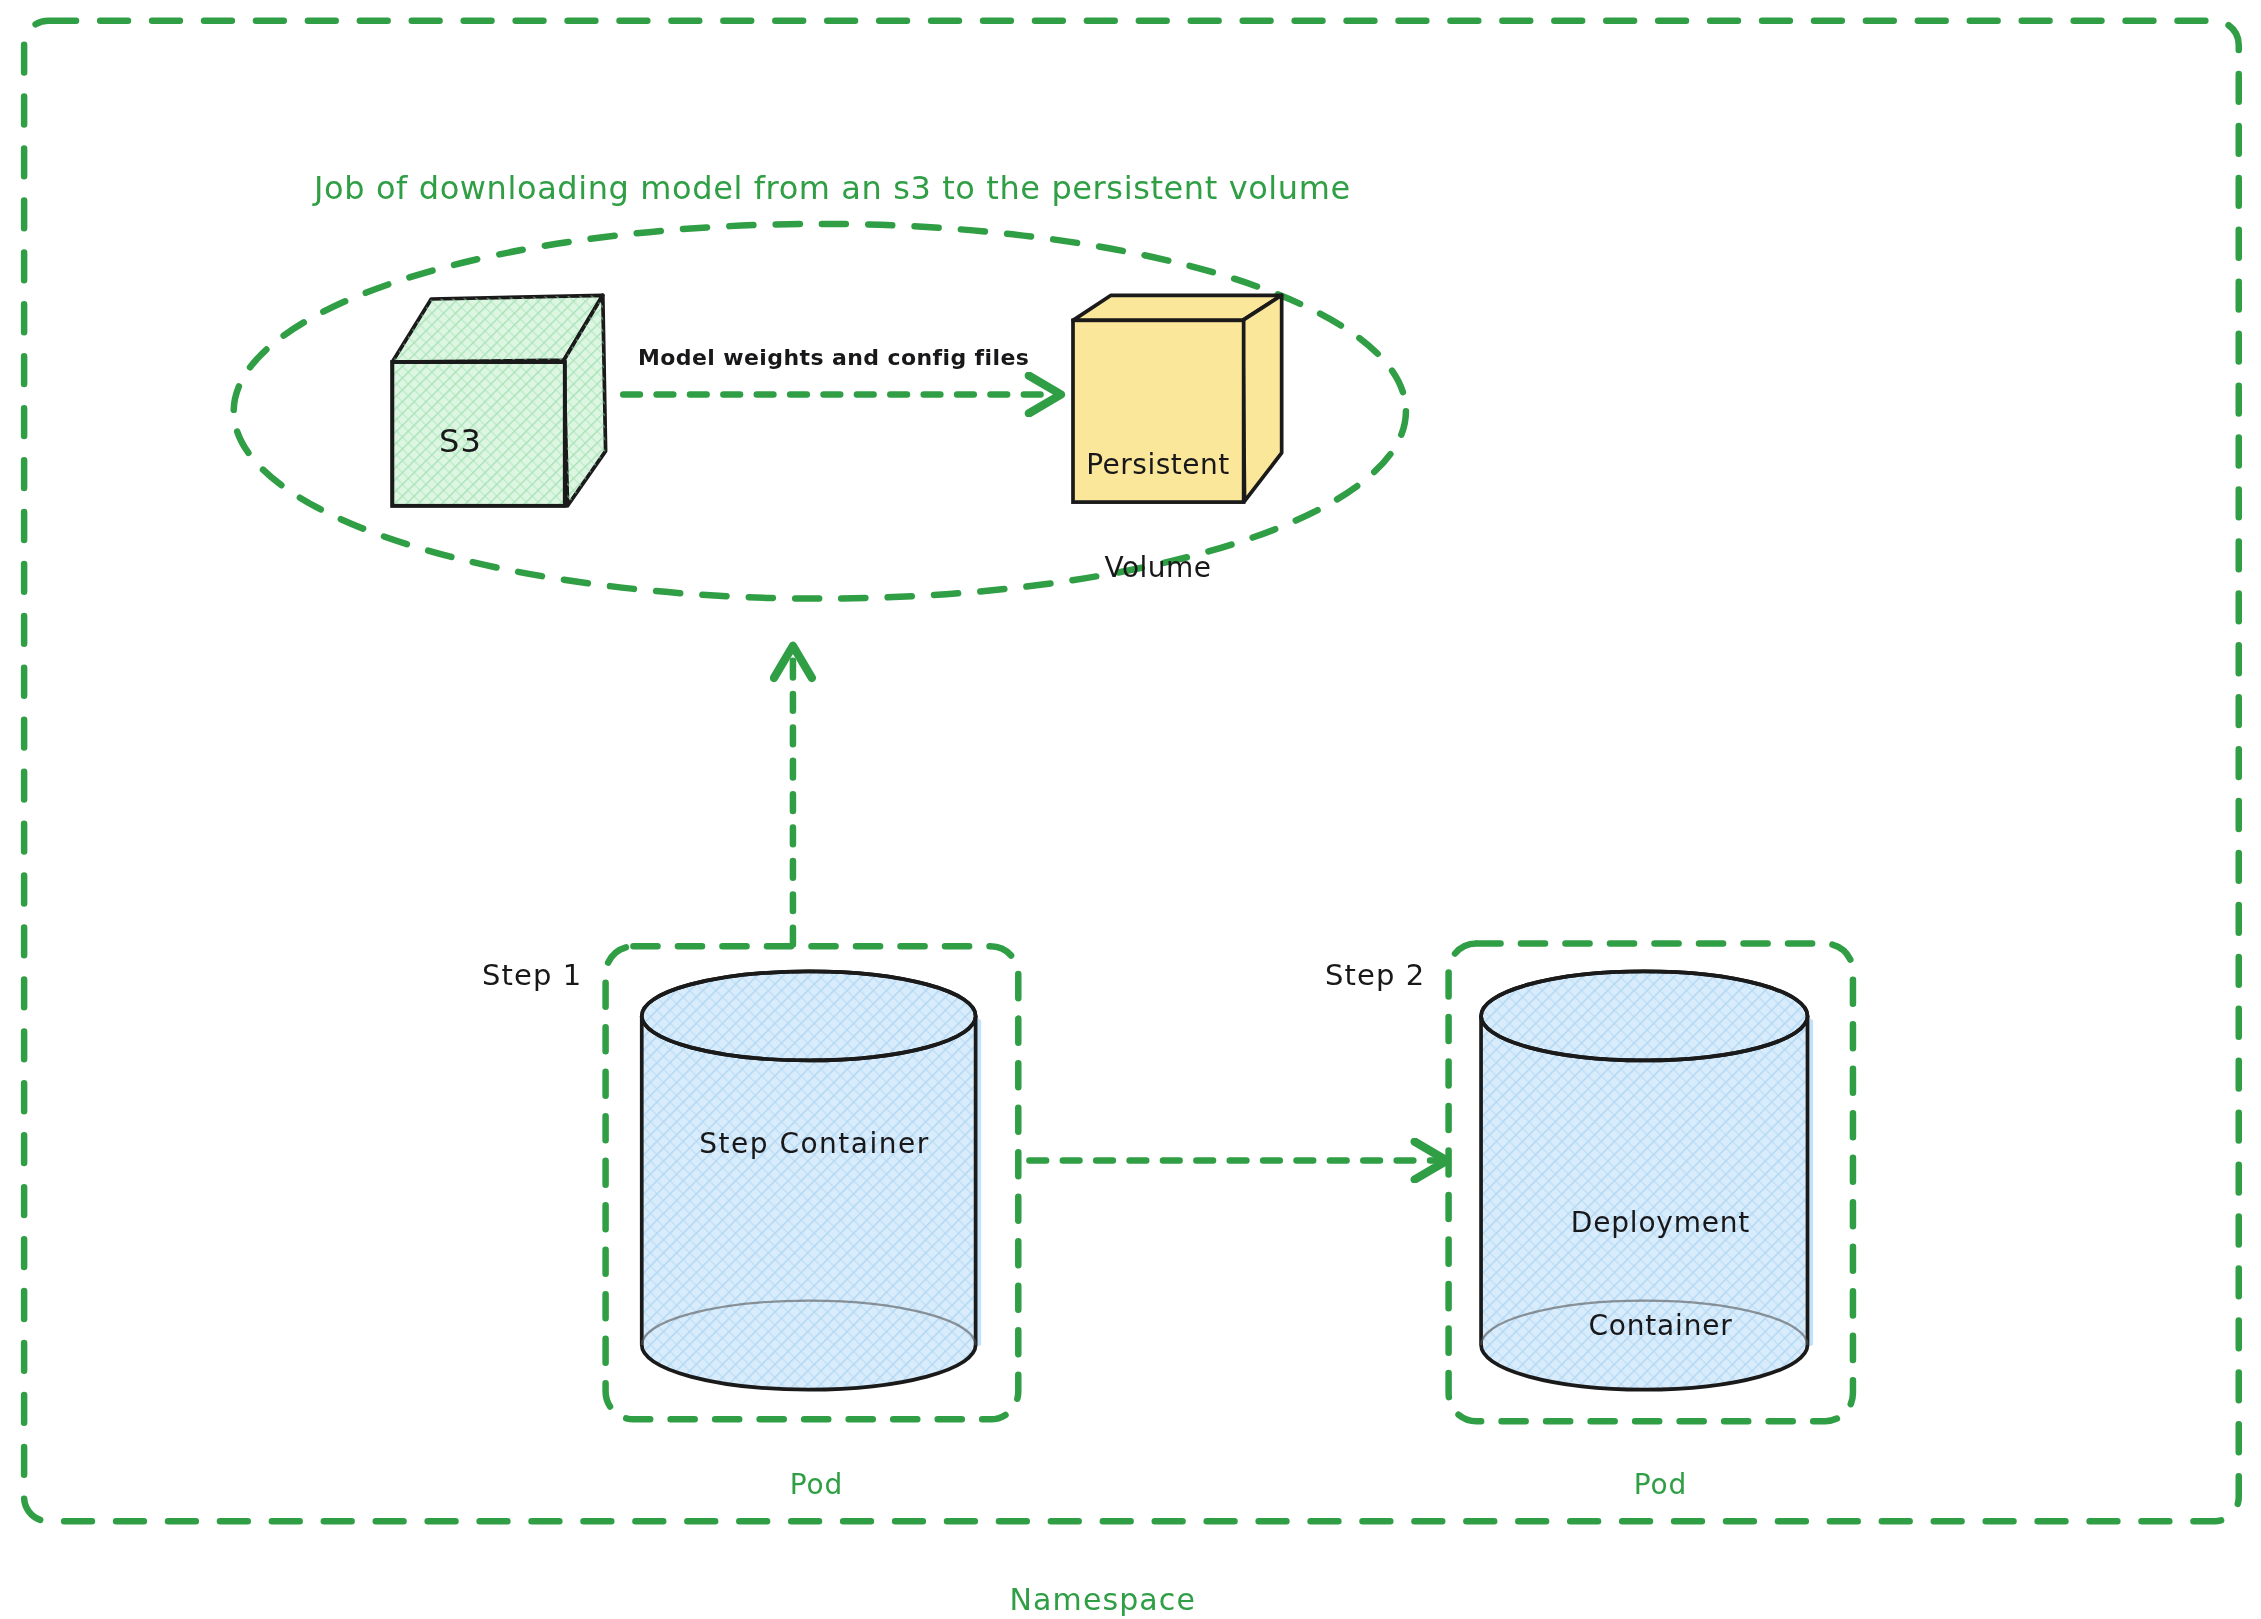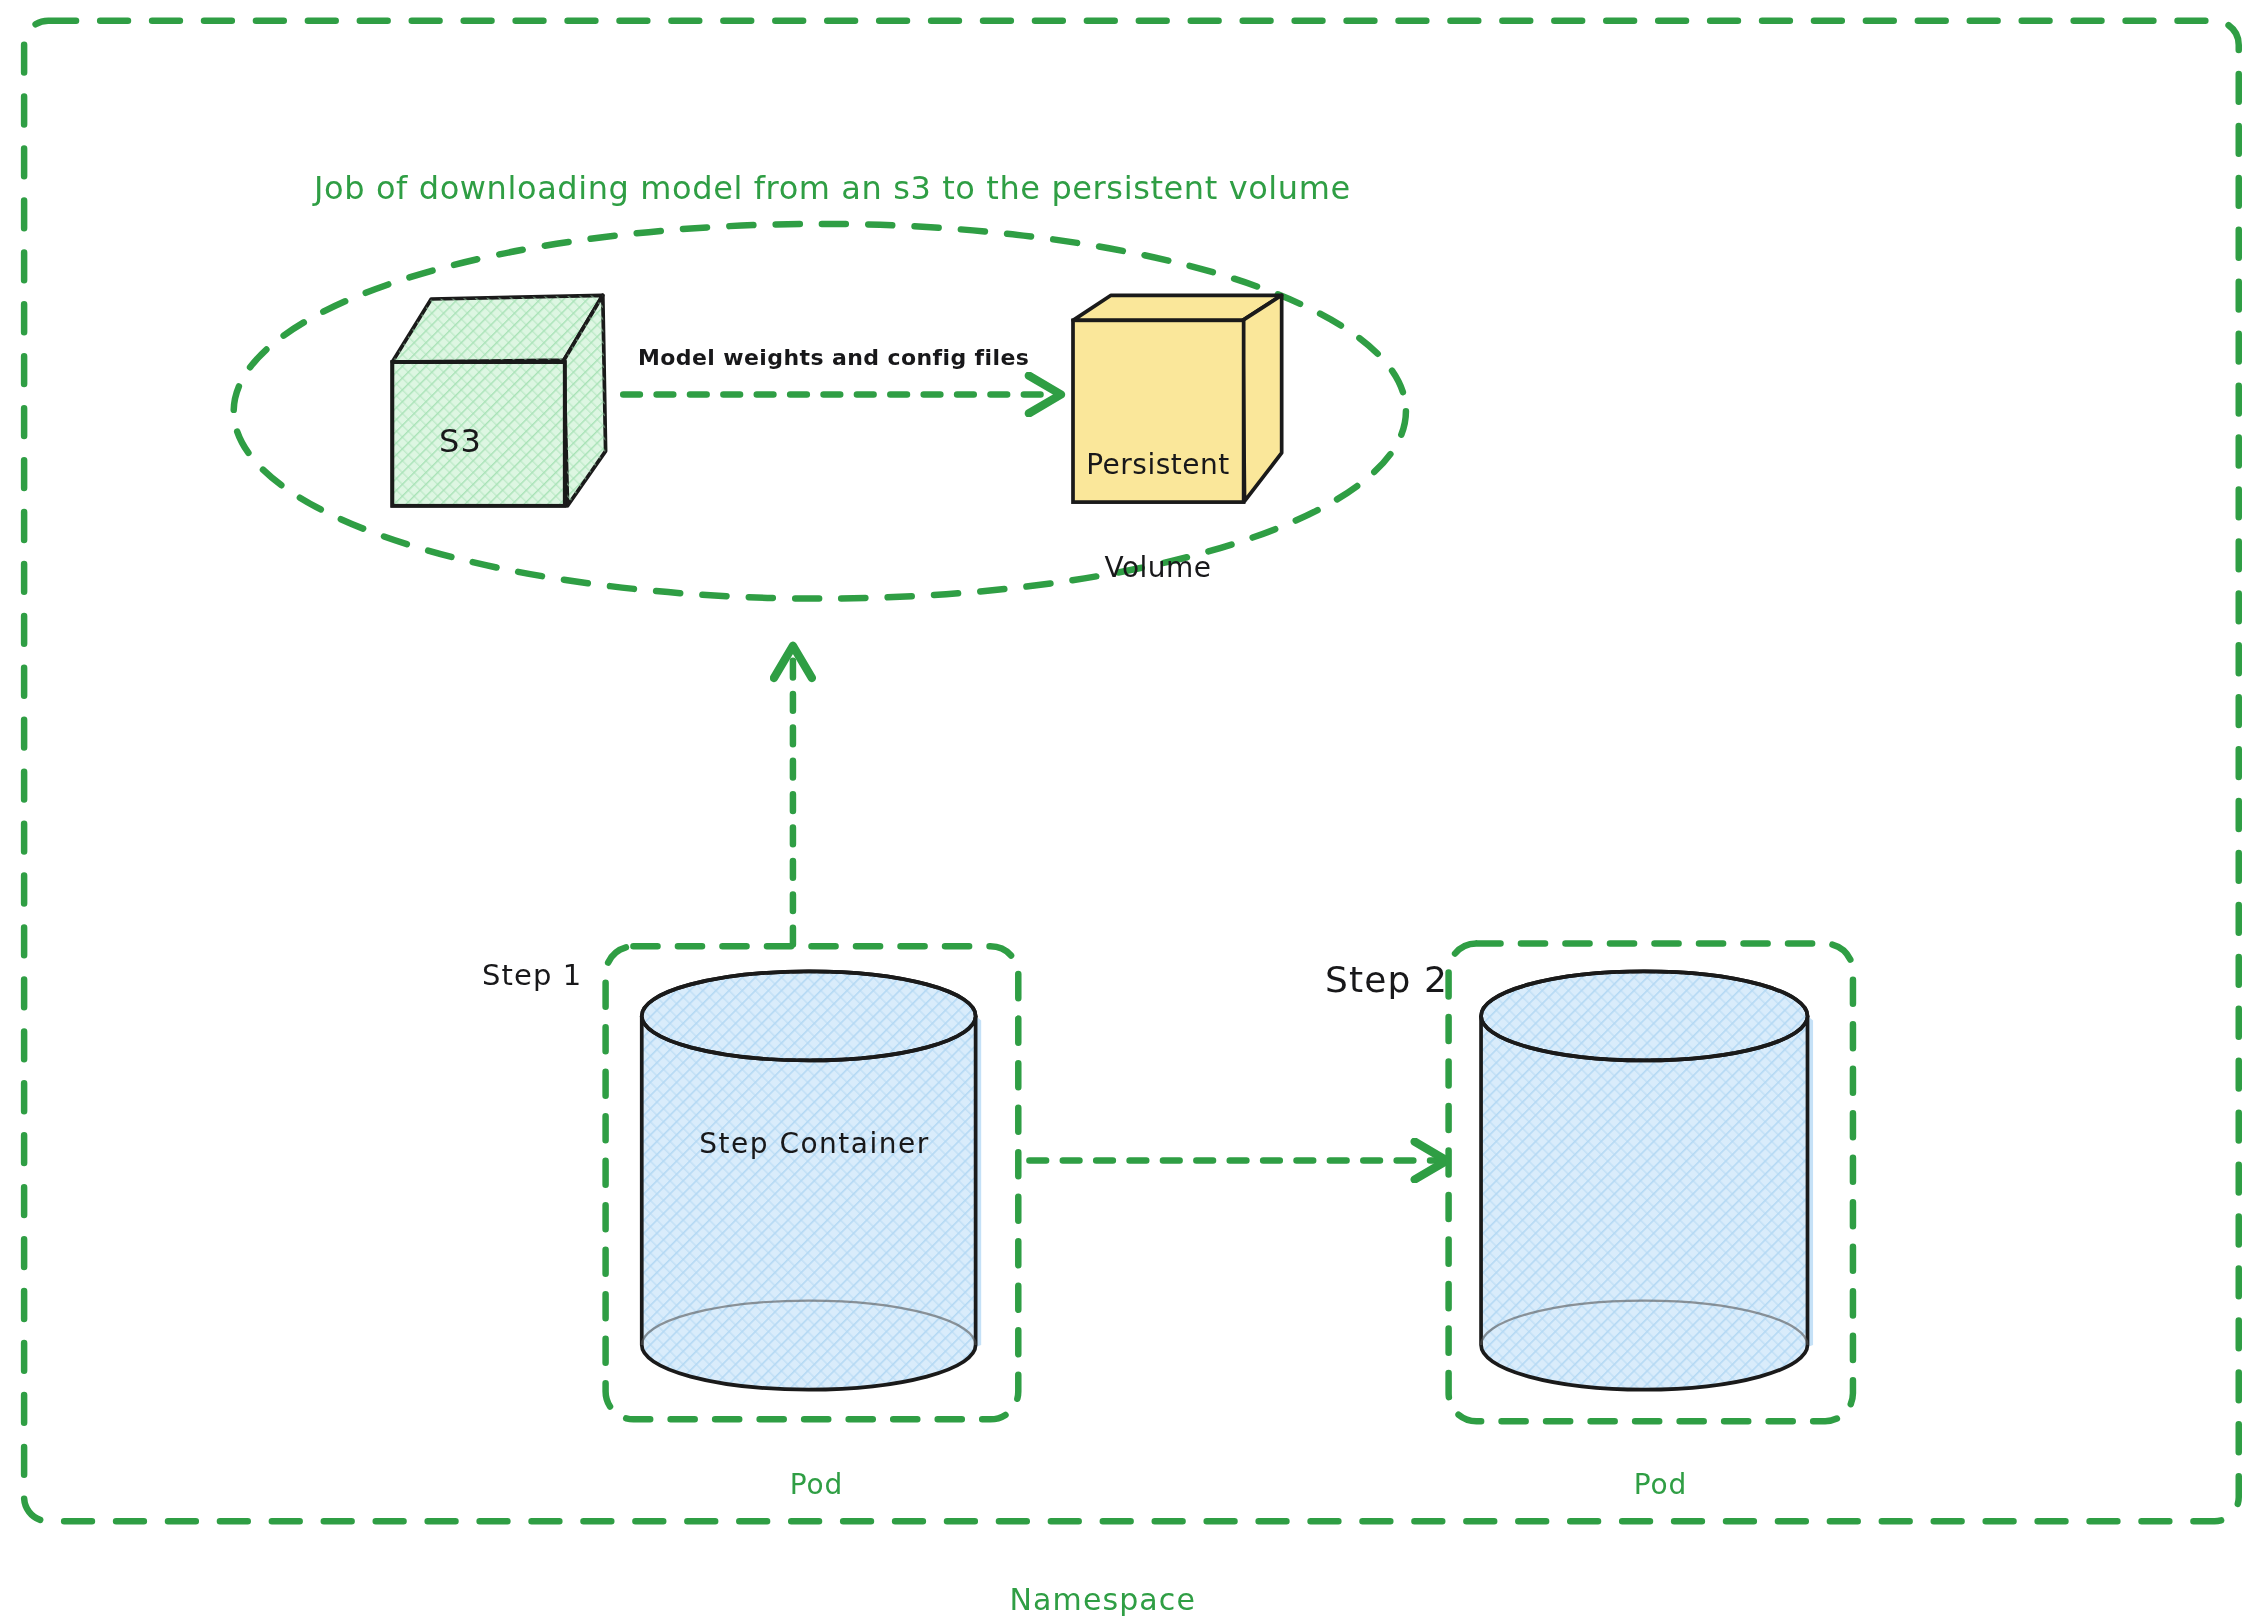--- a/index.html
+++ b/index.html
@@ -69,21 +69,21 @@
     width: 496px;
     letter-spacing: 0.7px;
   }
   #step1-label {
     left: 482px; top: 944px;
     font-size: 29px;
     letter-spacing: 1.1px;
   }
   #step2-label {
     left: 1325px; top: 944px;
-    font-size: 36px;
+    font-size: 29px;
     letter-spacing: 1.1px;
   }
   #init-label {
     left: 694px; top: 1113px;
     font-size: 28px;
     text-align: center;
     width: 241px;
     letter-spacing: 1.5px;
   }
   #deploy-label {
@@ -224,20 +224,24 @@
     <div>Volume</div>
   </div>
 
 
   <div class="lbl hand black-txt" id="step1-label">Step 1</div>
 
   <div class="lbl hand black-txt" id="step2-label">Step 2</div>
 
   <div class="lbl hand black-txt" id="init-label">Step Container</div>
 
+  <div id="deploy-label" class="lbl hand black-txt">
+    <div>Deployment</div>
+    <div>Container</div>
+  </div>
 
   <div class="lbl hand green-txt" id="pod1-label">Pod</div>
 
   <div class="lbl hand green-txt" id="pod2-label">Pod</div>
 
   <div class="lbl hand green-txt" id="namespace-label">Namespace</div>
 
 </div>
 
 

